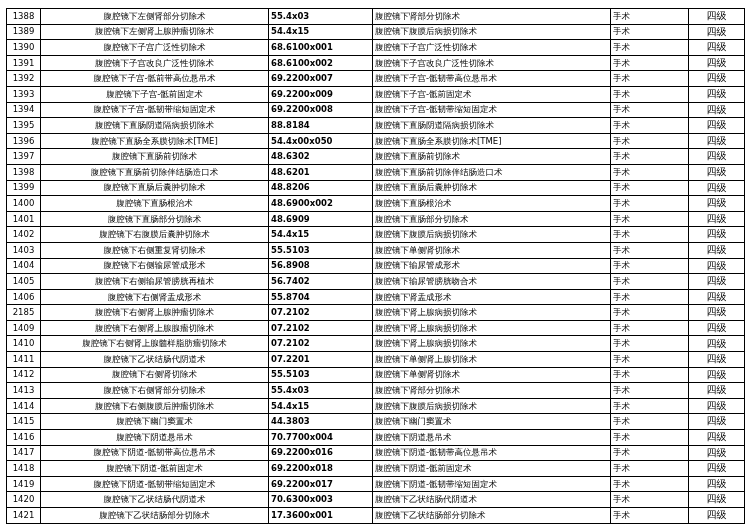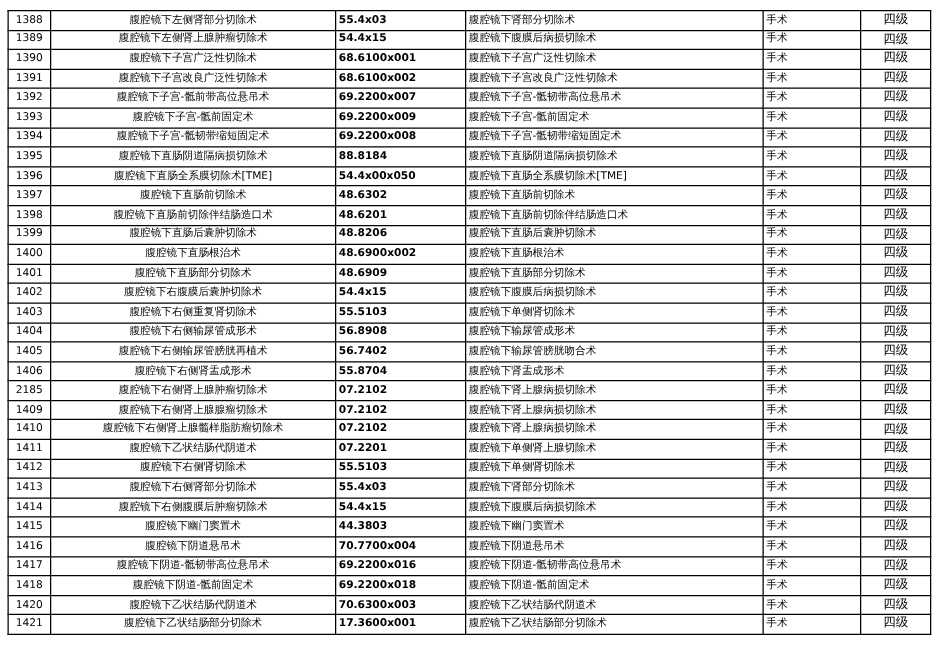--- a/index.html
+++ b/index.html
@@ -300,20 +300,28 @@
         </tr>
         <tr>
           <td class="idx">1418</td>
           <td class="name">腹腔镜下阴道-骶前固定术</td>
           <td class="code">69.2200x018</td>
           <td class="name2">腹腔镜下阴道-骶前固定术</td>
           <td class="type">手术</td>
           <td class="level">四级</td>
         </tr>
         <tr>
+          <td class="idx">1419</td>
+          <td class="name">腹腔镜下阴道-骶韧带缩短固定术</td>
+          <td class="code">69.2200x017</td>
+          <td class="name2">腹腔镜下阴道-骶韧带缩短固定术</td>
+          <td class="type">手术</td>
+          <td class="level">四级</td>
+        </tr>
+        <tr>
           <td class="idx">1420</td>
           <td class="name">腹腔镜下乙状结肠代阴道术</td>
           <td class="code">70.6300x003</td>
           <td class="name2">腹腔镜下乙状结肠代阴道术</td>
           <td class="type">手术</td>
           <td class="level">四级</td>
         </tr>
         <tr>
           <td class="idx">1421</td>
           <td class="name">腹腔镜下乙状结肠部分切除术</td>

